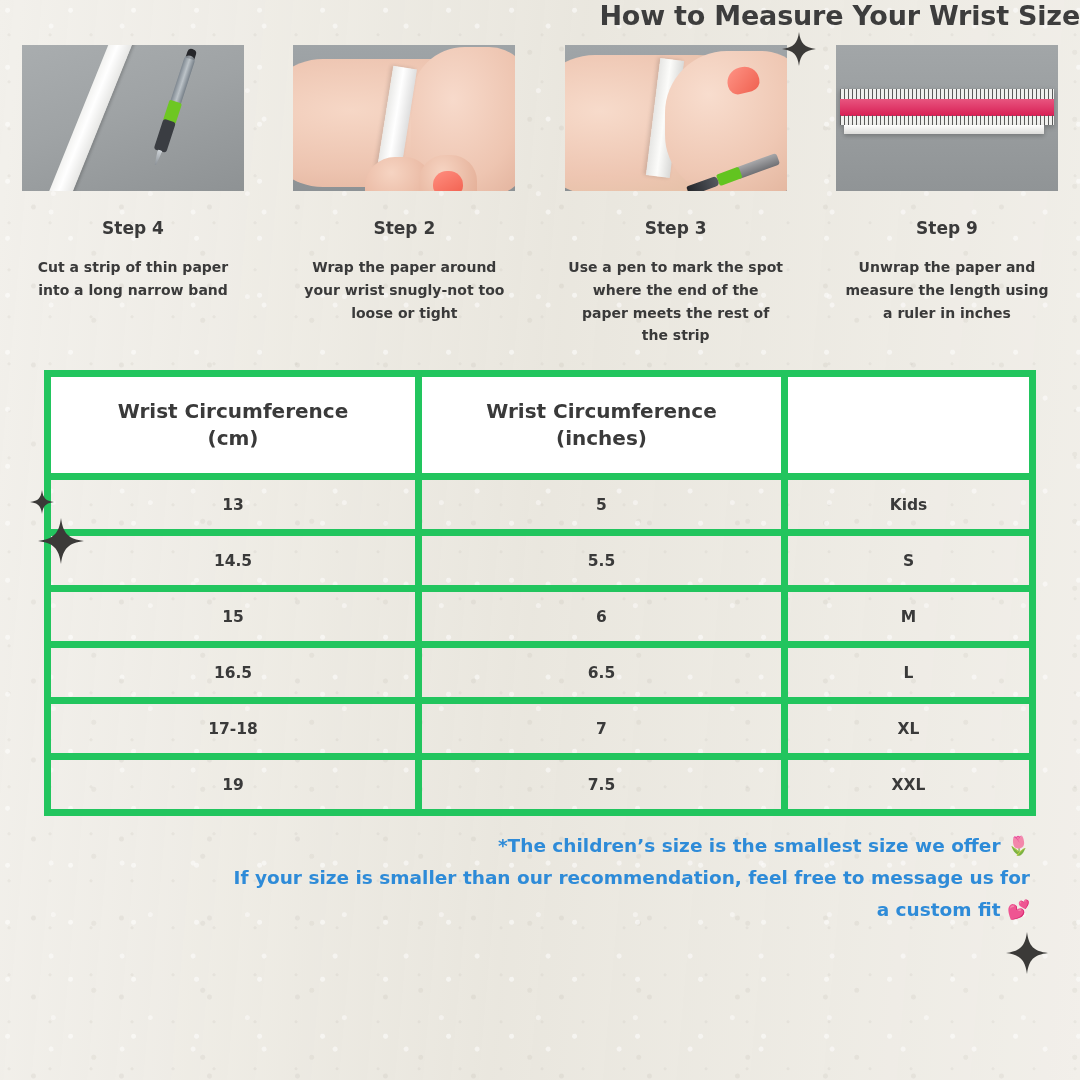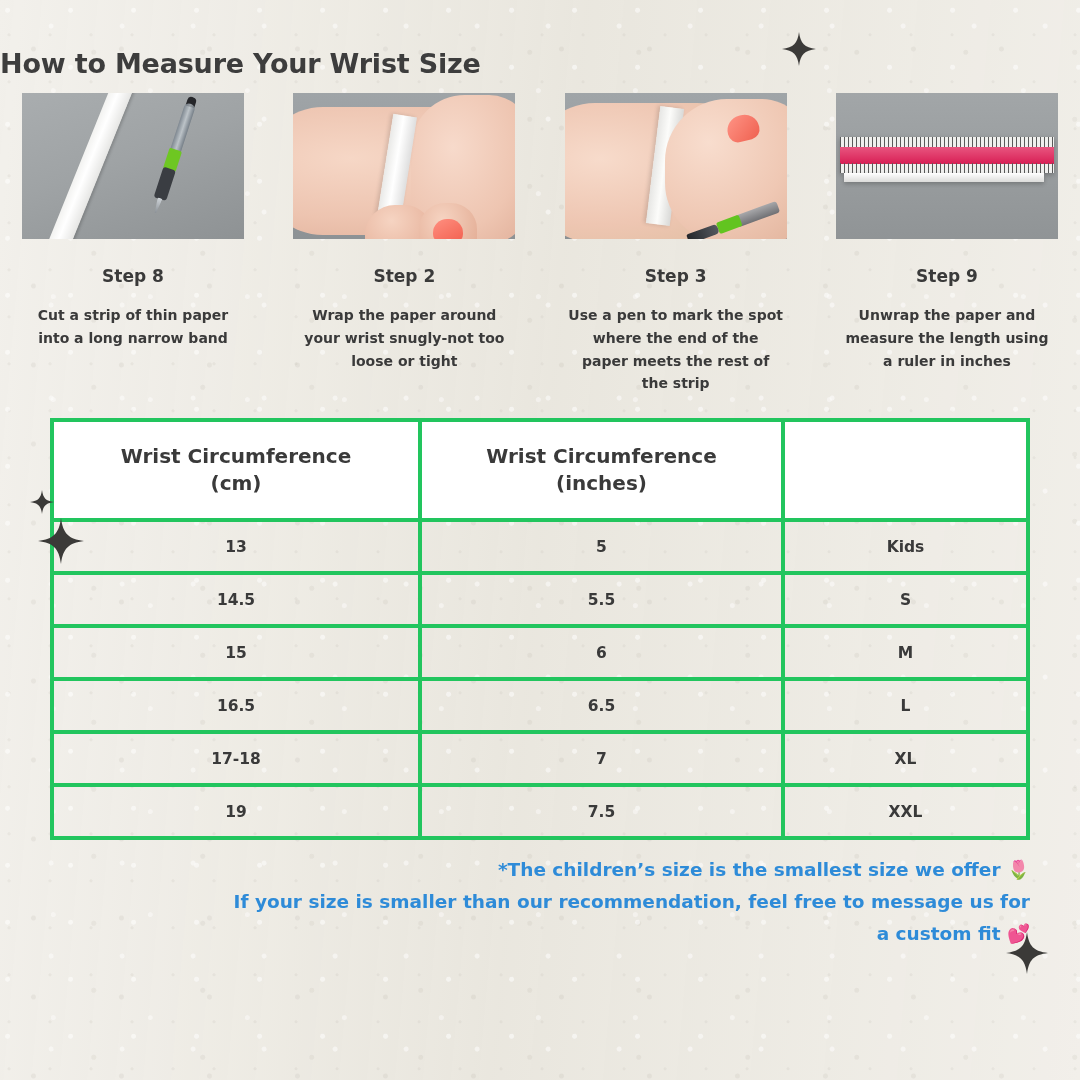--- a/index.html
+++ b/index.html
@@ -29,26 +29,25 @@
       radial-gradient(circle at 22% 74%, rgba(150,145,132,0.10) 0 1px, transparent 2px),
       linear-gradient(95deg, rgba(255,255,255,0.30) 0%, rgba(222,218,208,0.22) 50%, rgba(255,255,255,0.25) 100%);
     background-size: 63px 57px, 88px 79px, 71px 93px, 109px 67px, 97px 103px, 41px 47px, 100% 100%;
     opacity: 0.95;
     z-index: 1;
   }
   .layer { position: relative; z-index: 2; }
 
   
   .main-title {
-    text-align: left;
+    text-align: right;
     font-size: 27px;
     font-weight: bold;
     color: #3d3d3d;
     letter-spacing: -0.2px;
-    padding-top: 48px;
     margin: 0;
   }
 
   
   .sparkle {
     position: absolute;
     z-index: 3;
     color: #3b3a38;
   }
   .sparkle svg { display: block; }
@@ -221,21 +220,21 @@
   }
 
   
   .size-table {
     width: 904px;
     margin: 23px auto 0 auto;
     border-collapse: collapse;
     table-layout: fixed;
   }
   .size-table th, .size-table td {
-    border: 4px solid #22c55e;
+    border: 7px solid #22c55e;
     text-align: center;
   }
   .size-table thead th {
     background: #ffffff;
     font-size: 20px;
     font-weight: bold;
     color: #3a3a3a;
     height: 96px;
     line-height: 1.38;
     padding: 0 10px;
@@ -285,21 +284,21 @@
         <div class="ph1-bg"></div>
         <div class="ph1-strip"></div>
         <div class="ph1-pen">
           <div class="cap"></div>
             <div class="barrel"></div>
           <div class="green"></div>
             <div class="grip"></div>
             <div class="tip"></div>
         </div>
       </div>
-      <div class="step-label">Step 8</div>
+      <div class="step-label">Step 4</div>
       <div class="step-desc">Cut a strip of thin paper into a long narrow band</div>
     </div>
 
     <div class="step-col">
       <div class="step-photo">
         <div class="ph2-bg"></div>
         <div class="ph2-arm"></div>
         <div class="ph2-hand"></div>
         <div class="ph2-strip"></div>
         <div class="ph2-finger"></div>

